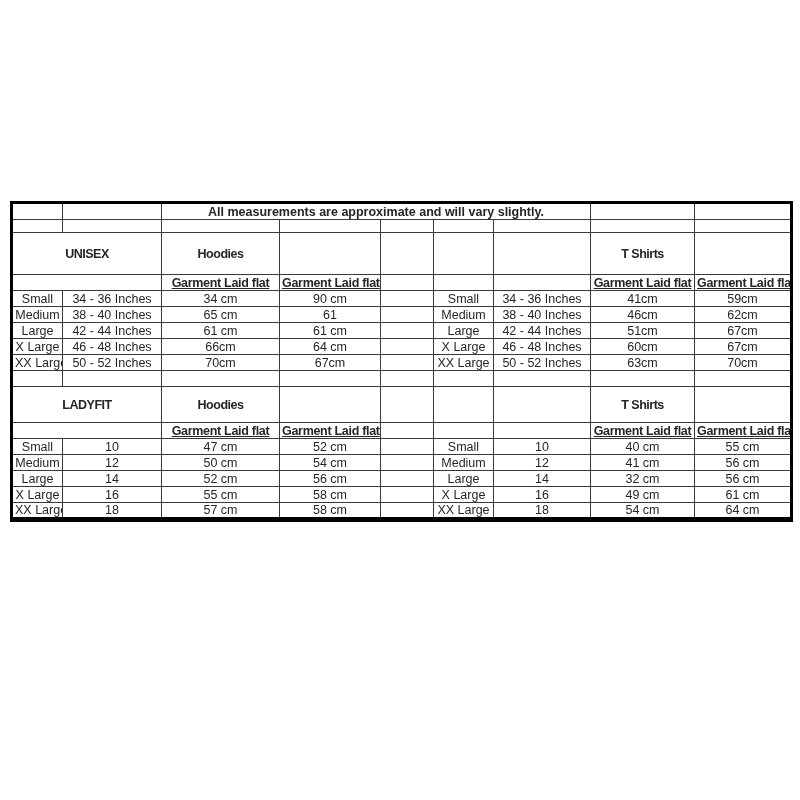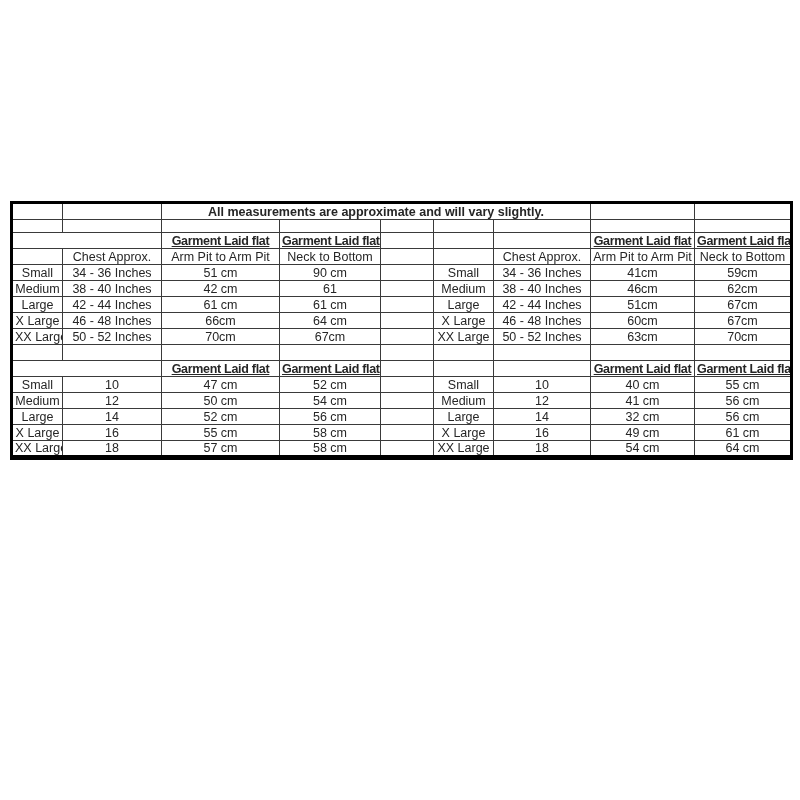--- a/index.html
+++ b/index.html
@@ -103,59 +103,58 @@
         <td></td>
           <td></td>
           <td></td>
           <td></td>
           <td></td>
           <td></td>
           <td></td>
           <td></td>
           <td></td>
       </tr>
+      <tr class="r-title">
+        <td colspan="2" class="title">UNISEX</td>
+        <td class="big">Hoodies</td>
+        <td></td>
+        <td></td>
+        <td></td>
+        <td></td>
+        <td class="big">T Shirts</td>
+        <td></td>
+      </tr>
       <tr class="r-garment">
         <td colspan="2"></td>
         <td class="red">Garment Laid flat</td>
         <td class="red">Garment Laid flat</td>
         <td></td>
         <td></td>
         <td></td>
         <td class="red">Garment Laid flat</td>
         <td class="red">Garment Laid flat</td>
       </tr>
-      <tr class="r-header">
-        <td></td>
-        <td>Chest Approx.</td>
-        <td>Arm Pit to Arm Pit</td>
-        <td>Neck to Bottom</td>
-        <td></td>
-        <td></td>
-        <td>Chest Approx.</td>
-        <td>Arm Pit to Arm Pit</td>
-        <td>Neck to Bottom</td>
-      </tr>
     </tbody>
 
     <tbody>
         <tr class="r-data">
           <td class="left">Small</td>
           <td>34 - 36 Inches</td>
-          <td>51 cm</td>
+          <td>34 cm</td>
           <td>90 cm</td>
           <td></td>
           <td class="left">Small</td>
           <td>34 - 36 Inches</td>
           <td>41cm</td>
           <td>59cm</td>
         </tr>
         <tr class="r-data">
           <td class="left">Medium</td>
           <td>38 - 40 Inches</td>
-          <td>42 cm</td>
+          <td>65 cm</td>
           <td>61</td>
           <td></td>
           <td class="left">Medium</td>
           <td>38 - 40 Inches</td>
           <td>46cm</td>
           <td>62cm</td>
         </tr>
         <tr class="r-data">
           <td class="left">Large</td>
           <td>42 - 44 Inches</td>
@@ -196,20 +195,30 @@
         <td></td>
           <td></td>
           <td></td>
           <td></td>
           <td></td>
           <td></td>
           <td></td>
           <td></td>
           <td></td>
       </tr>
+      <tr class="r-title2">
+        <td colspan="2" class="title">LADYFIT</td>
+        <td class="big">Hoodies</td>
+        <td></td>
+        <td></td>
+        <td></td>
+        <td></td>
+        <td class="big">T Shirts</td>
+        <td></td>
+      </tr>
       <tr class="r-garment">
         <td colspan="2"></td>
         <td class="red">Garment Laid flat</td>
         <td class="red">Garment Laid flat</td>
         <td></td>
         <td></td>
         <td></td>
         <td class="red">Garment Laid flat</td>
         <td class="red">Garment Laid flat</td>
       </tr>

